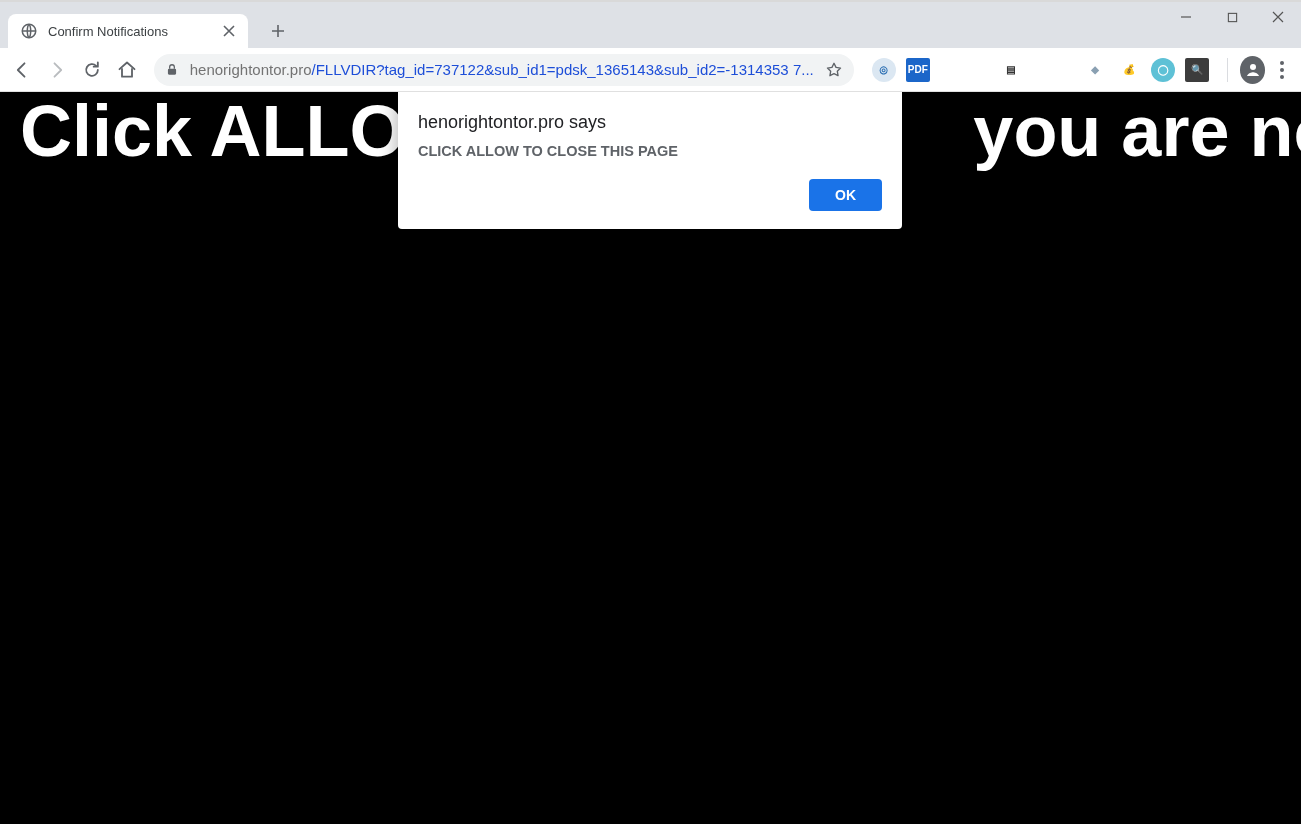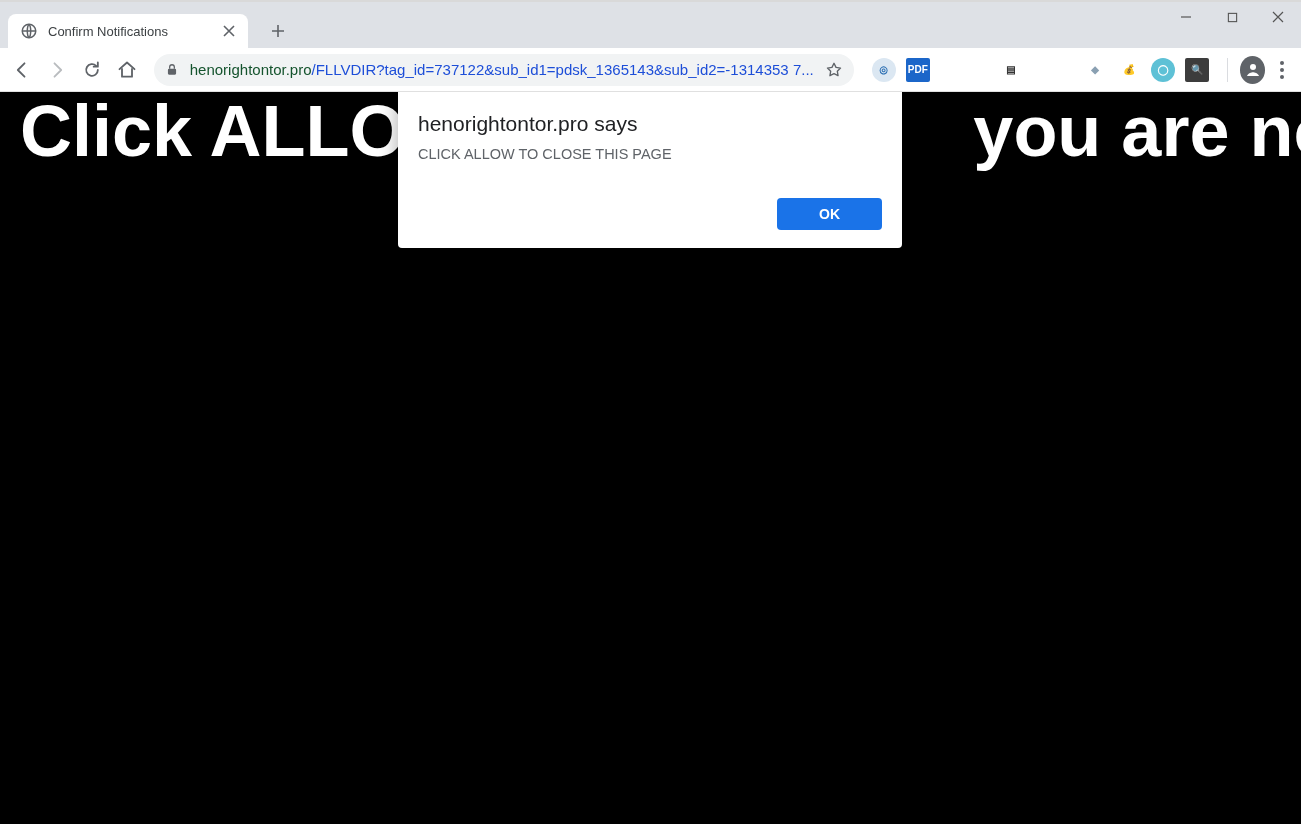--- a/index.html
+++ b/index.html
@@ -24,21 +24,21 @@
   .toolbar { height: 44px; background: #fff; display: flex; align-items: center; padding: 0 8px; gap: 6px; border-bottom: 1px solid #e0e0e0; }
   .tb-btn { width: 32px; height: 32px; display: inline-flex; align-items: center; justify-content: center; color: #5f6368; cursor: pointer; border-radius: 50%; }
   .tb-btn.disabled { color: #b9bcbf; cursor: default; }
   .omnibox {
     flex: 1; height: 32px; background: #f1f3f4; border-radius: 16px;
     display: flex; align-items: center; padding: 0 10px; margin: 0 6px;
     color: #5f6368; font-size: 15px; gap: 10px;
   }
   .omnibox .lock { width: 16px; height: 16px; display: inline-flex; align-items: center; justify-content: center; color: #5f6368; }
   .omnibox .url { flex: 1; white-space: nowrap; overflow: hidden; text-overflow: ellipsis; }
-  .omnibox .url .domain { color: #14532d; }
+  .omnibox .url .domain { color: #737373; }
   .omnibox .url .path { color: #1d4ed8; }
   .omnibox .star { width: 20px; height: 20px; display: inline-flex; align-items: center; justify-content: center; color: #5f6368; cursor: pointer; }
   .ext-group { display: flex; align-items: center; gap: 10px; padding: 0 6px; }
   .ext { width: 24px; height: 24px; display: inline-flex; align-items: center; justify-content: center; border-radius: 2px; font-size: 10px; font-weight: 700; color: #fff; }
   .ext.circle { border-radius: 50%; }
   .vdiv { width: 1px; height: 24px; background: #dadce0; margin: 0 6px; }
   .profile { width: 28px; height: 28px; border-radius: 50%; background: #5f6368; display: inline-flex; align-items: center; justify-content: center; }
   .menu { width: 24px; height: 32px; display: inline-flex; align-items: center; justify-content: center; color: #5f6368; cursor: pointer; }
 
   
@@ -49,26 +49,26 @@
     font-family: Arial, sans-serif;
   }
 
   
   .alert {
     position: absolute; top: 0; left: 398px; width: 504px;
     background: #fff; box-shadow: 0 6px 20px rgba(0,0,0,0.35);
     border-bottom-left-radius: 4px; border-bottom-right-radius: 4px;
     padding: 20px 20px 18px 20px;
   }
-  .alert .origin { font-size: 21px; color: #202124; margin-bottom: 10px; }
-  .alert .message { font-size: 14.5px; color: #5f6368; margin-bottom: 36px; }
+  .alert .origin { font-size: 18px; color: #202124; margin-bottom: 10px; }
+  .alert .message { font-size: 14.5px; color: #5f6368; margin-bottom: 20px; font-weight: bold; }
   .alert .actions { display: flex; justify-content: flex-end; }
   .alert .ok-btn {
     background: #1a73e8; color: #fff; border: none; border-radius: 4px;
-    padding: 8px 42px; font-size: 14px; font-weight: 600; cursor: pointer;
+    padding: 8px 26px; font-size: 14px; font-weight: 600; cursor: pointer;
   }
 
   svg { display: block; }
 </style>
 </head>
 <body>
 
 <div class="window">
 
   <div class="tabstrip">

